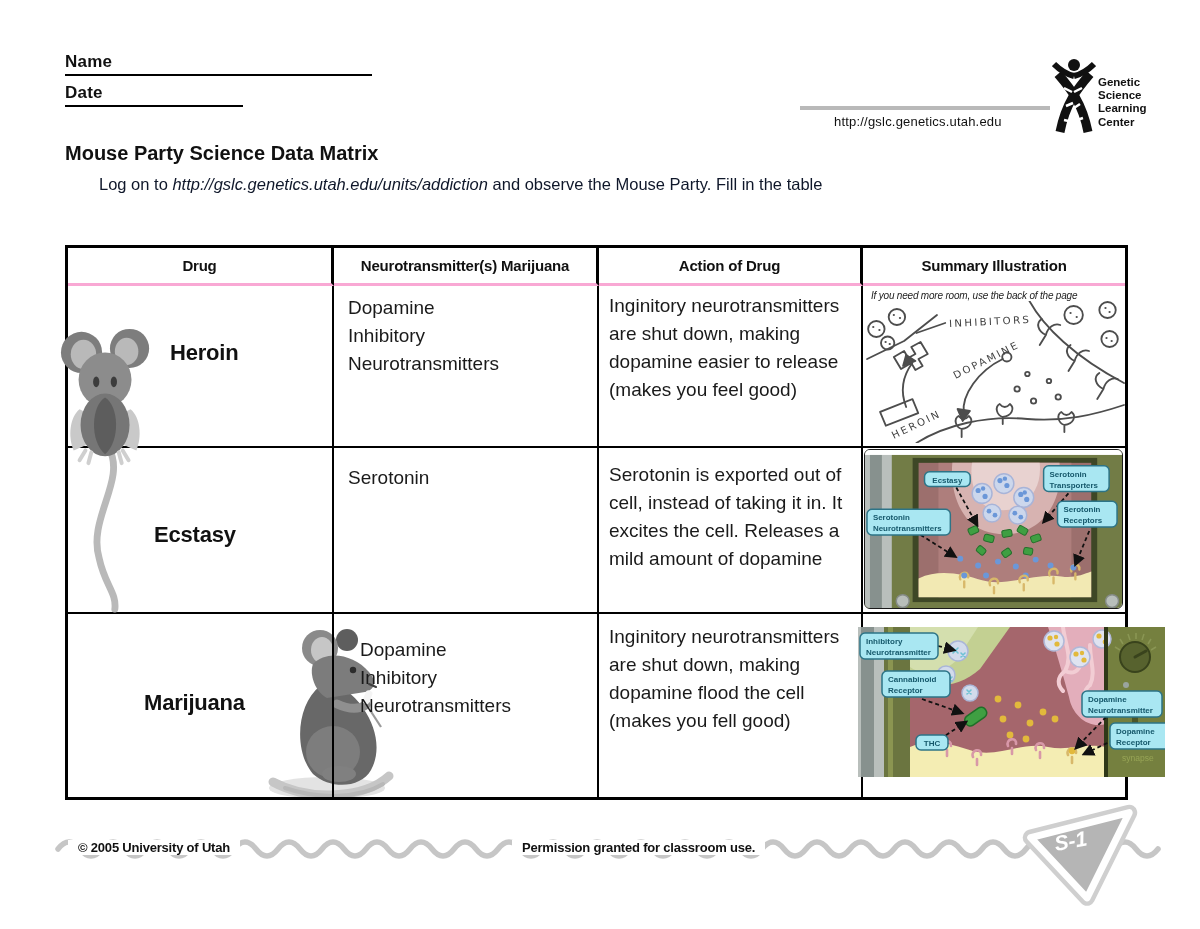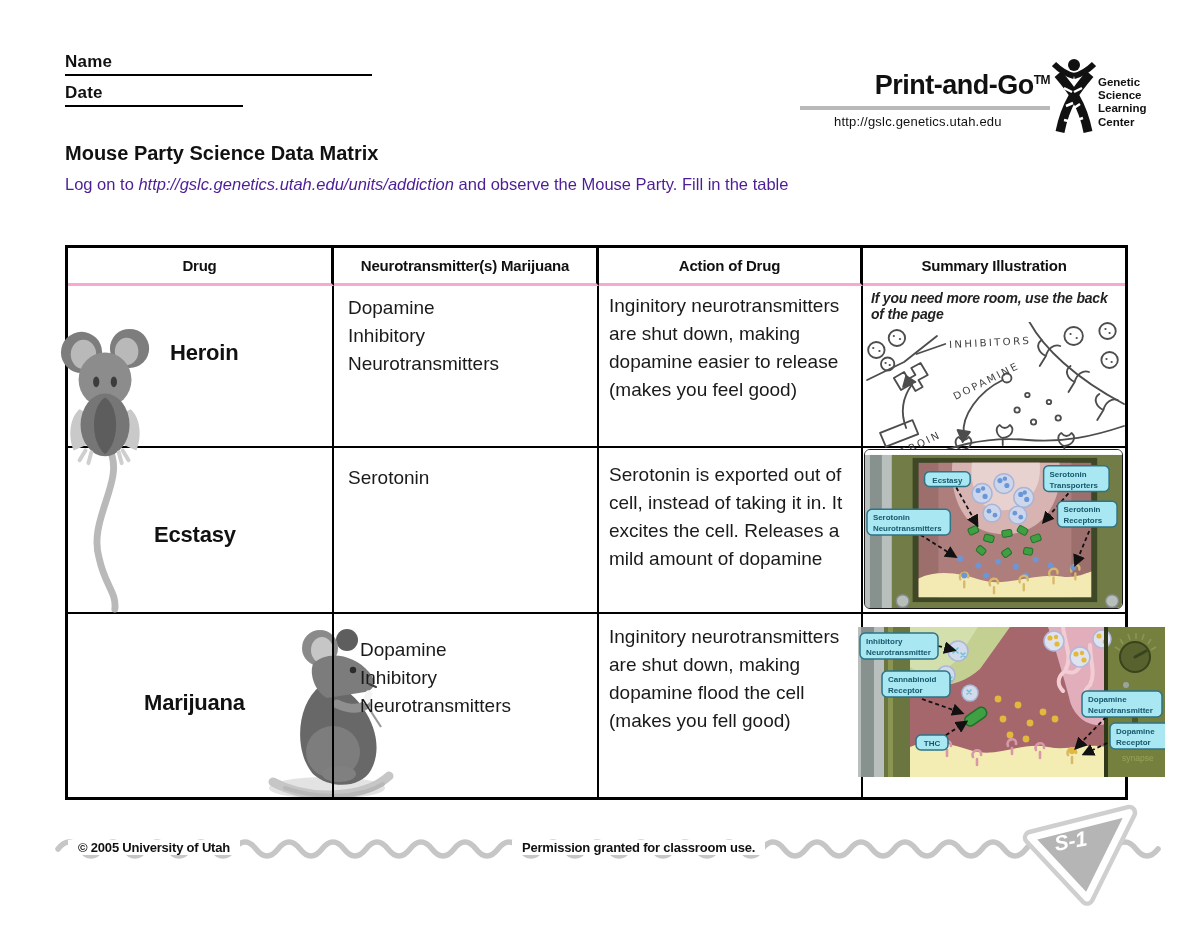--- a/index.html
+++ b/index.html
@@ -9,59 +9,56 @@
   
   .blank-line{border-bottom:2.5px solid #000;font-weight:bold;font-size:17px;padding-bottom:2px;letter-spacing:.2px;}
   
   .brand-word{font-weight:bold;font-size:27px;letter-spacing:-.5px;}
   .brand-tm{font-size:12px;font-weight:bold;vertical-align:super;}
   .brand-rule{background:#b9b9b9;height:4px;}
   .brand-url{font-size:13px;letter-spacing:.2px;}
   .logo-text{font-weight:bold;font-size:11.5px;line-height:1.15;white-space:pre-line;}
   
   .doc-title{font-weight:bold;font-size:20px;}
-  .intro{font-size:16.5px;line-height:1.55;color:#4c1d95;}
+  .intro{font-size:16.5px;line-height:1.55;color:#0f172a;margin-left:34px;}
   .intro .em{font-style:italic;}
   
   .matrix{display:grid;box-sizing:border-box;border:3px solid #000;
           grid-template-columns:266px 265px 264px 1fr;
           grid-template-rows:38px 162px 166px 1fr;
           width:1063px;height:555px;}
   .hc{border-right:3px solid #000;border-bottom:3px solid #f9a8d4;display:flex;align-items:center;justify-content:center;
       font-weight:bold;font-size:15px;letter-spacing:-.2px;}
   .hc.lastcol{border-right:none;}
   .bc{border-right:2px solid #000;border-bottom:2px solid #000;position:relative;box-sizing:border-box;}
   .bc.lastcol{border-right:none;}
   .bc.lastrow{border-bottom:none;}
   .drug-name{position:absolute;font-weight:bold;font-size:22px;letter-spacing:-.2px;}
   .entry{font-size:19px;line-height:28px;color:#1a1a1a;white-space:pre-line;}
-  .sketch-note{font-weight:bold;font-style:italic;font-size:14px;letter-spacing:-.2px;padding:4px 16px 0 8px;color:#222;}
+  .sketch-note{font-weight:normal;font-style:italic;font-size:10px;letter-spacing:-.2px;padding:4px 16px 0 8px;color:#222;}
   .sketch-label{font-family:"DejaVu Sans",sans-serif;font-size:10px;letter-spacing:2.2px;fill:#3f3f3f;}
   .shot-frame{position:absolute;left:1px;top:1px;right:2px;bottom:3px;border:1.5px solid #1a1a1a;border-radius:6px;overflow:hidden;}
   .cyan-label{font-size:8px;font-weight:bold;fill:#15586b;font-family:"Liberation Sans",sans-serif;}
   .panel-label{font-size:8.5px;fill:#97a455;font-family:"Liberation Sans",sans-serif;}
   
   .footer-text{font-weight:bold;font-size:13px;background:#fff;padding:0 10px;letter-spacing:-.2px;}
   .badge-text{font-weight:bold;font-style:italic;font-size:21px;fill:#fff;font-family:"Liberation Sans",sans-serif;}
 </style>
 </head>
 <body>
 
 <div class="page">
 
   <div class="abs blank-line" style="left:65px;top:52px;width:307px;">
     <span>Name</span>
   </div>
   <div class="abs blank-line" style="left:65px;top:83px;width:178px;">
     <span>Date</span>
   </div>
 
-  <div class="abs brand-word" style="right:150px;top:70px;">
-    <span>Print-and-Go</span><span class="brand-tm">TM</span>
-  </div>
   <div class="abs brand-rule" style="left:800px;top:106px;width:250px;"></div>
   <div class="abs brand-url" style="left:834px;top:114px;">http://gslc.genetics.utah.edu</div>
   <svg class="abs" style="left:1052px;top:58px;" width="44" height="76" viewBox="0 0 44 76">
     <path d="M6,16 C18,30 30,44 36,74" stroke="#111" stroke-width="9" fill="none"></path>
     <path d="M38,16 C26,30 14,44 8,74" stroke="#111" stroke-width="9" fill="none"></path>
     <path d="M2,6 C8,12 14,16 22,18 M42,6 C36,12 30,16 22,18" stroke="#111" stroke-width="6" fill="none"></path>
     <circle cx="22" cy="7" r="6" fill="#111"></circle>
     <path d="M12,30 l8,4 M30,30 l-8,4 M14,48 l7,-3 M28,46 l-6,4 M12,62 l9,2 M31,60 l-9,3" stroke="#fff" stroke-width="2.5"></path>
   </svg>
   <div class="abs logo-text" style="left:1098px;top:76px;">Genetic

